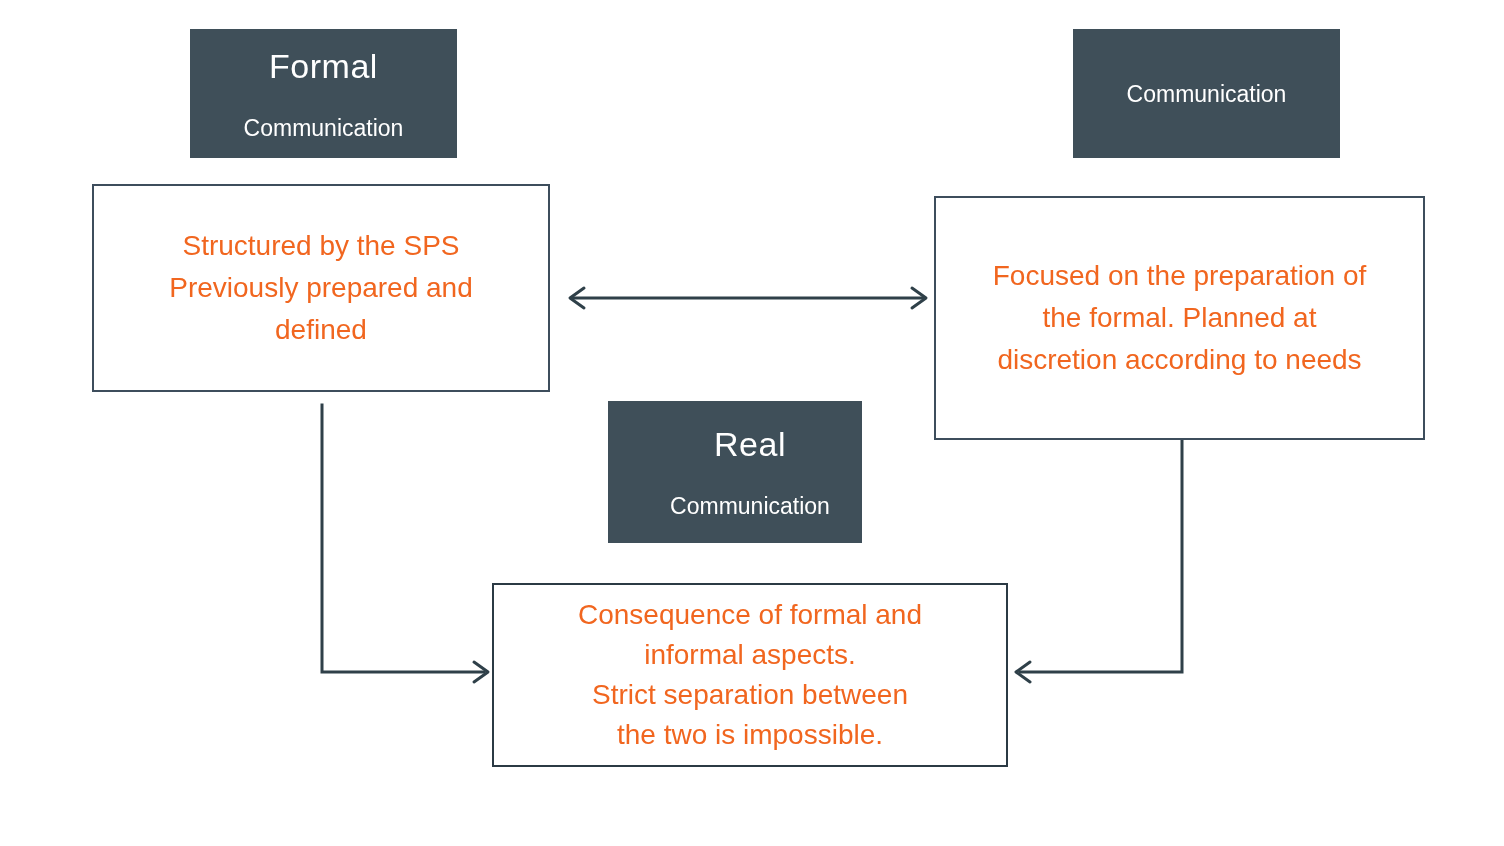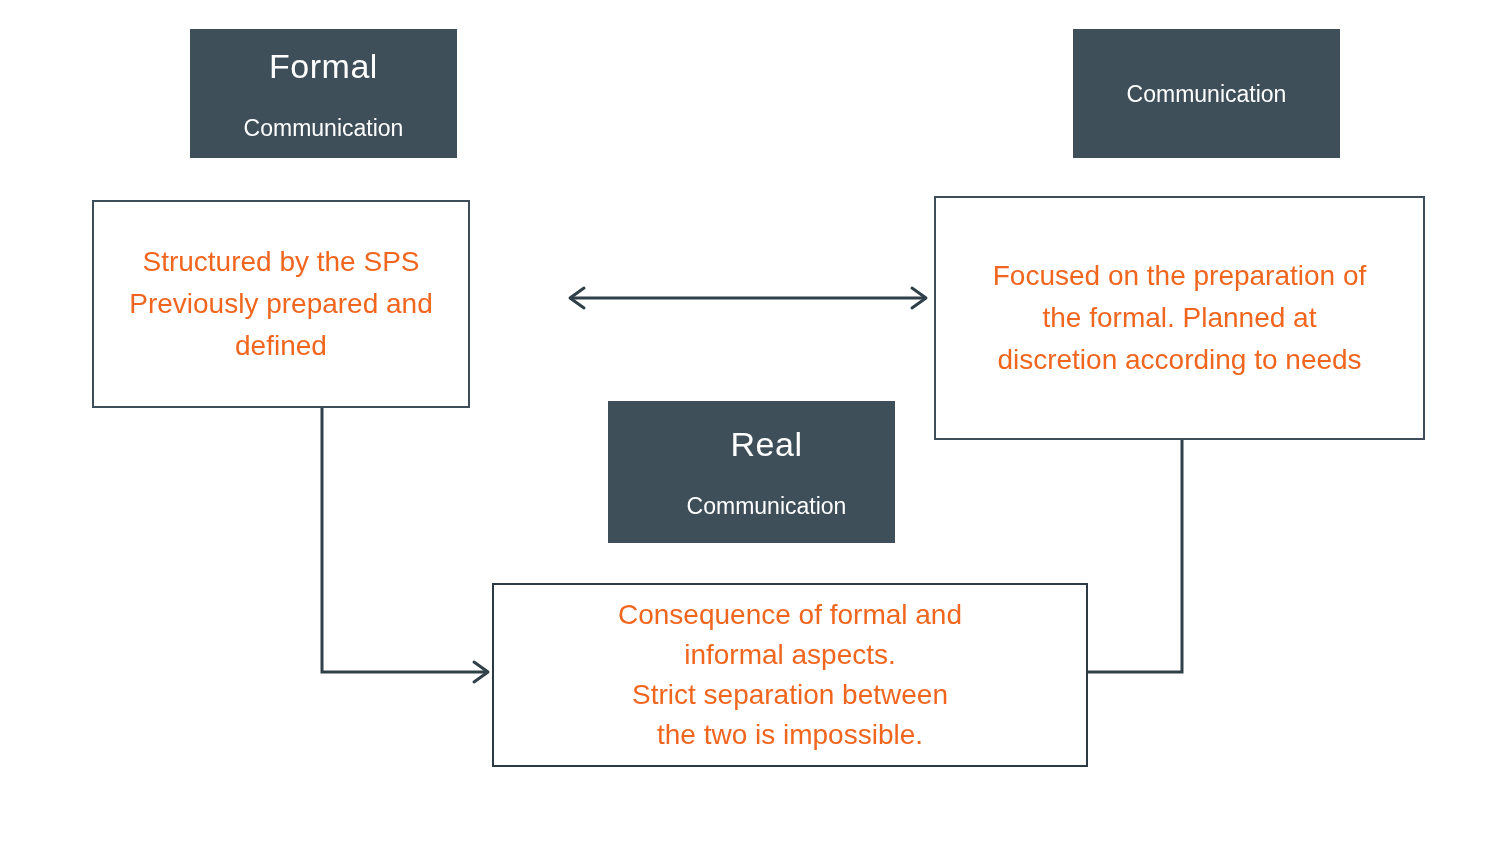--- a/index.html
+++ b/index.html
@@ -72,25 +72,25 @@
     display: flex;
     align-items: center;
     justify-content: center;
     text-align: center;
     font-size: 28px;
     line-height: 42px;
     white-space: pre-line;
   }
   #formal-box   { left: 190px;  top: 29px;  width: 267px; height: 129px; }
   #informal-box { left: 1073px; top: 29px;  width: 267px; height: 129px; }
-  #real-box     { left: 608px;  top: 401px; width: 287px; height: 142px; padding-left: 30px; }
-  #formal-detail-box   { left: 92px;  top: 200px; width: 378px; height: 208px; }
+  #real-box     { left: 608px;  top: 401px; width: 254px; height: 142px; padding-left: 30px; }
+  #formal-detail-box   { left: 92px;  top: 184px; width: 458px; height: 208px; }
   #informal-detail-box { left: 934px; top: 196px; width: 491px; height: 244px; }
   #consequence-box {
-    left: 492px; top: 583px; width: 596px; height: 184px;
+    left: 492px; top: 583px; width: 516px; height: 184px;
     border: 2px solid var(--consequence-border);
     line-height: 40px;
   }
 </style>
 </head>
 <body>
 
 <div class="canvas">
 
   <svg class="arrows" viewBox="0 0 1504 846" aria-hidden="true">

